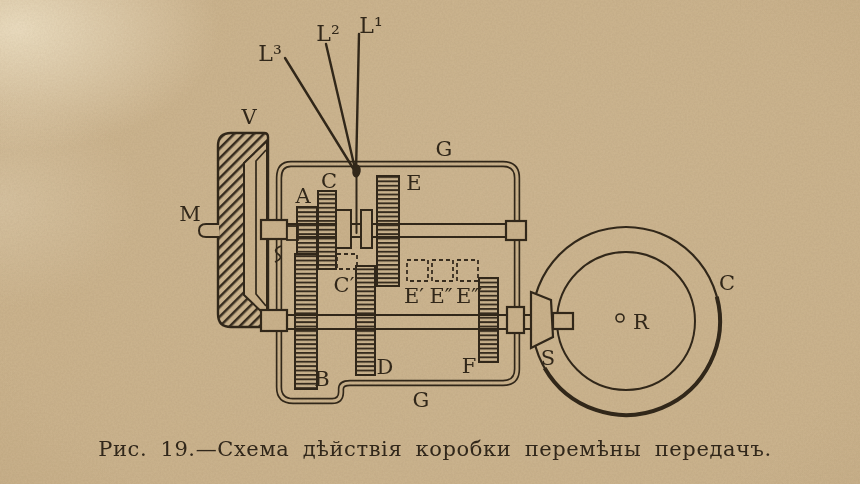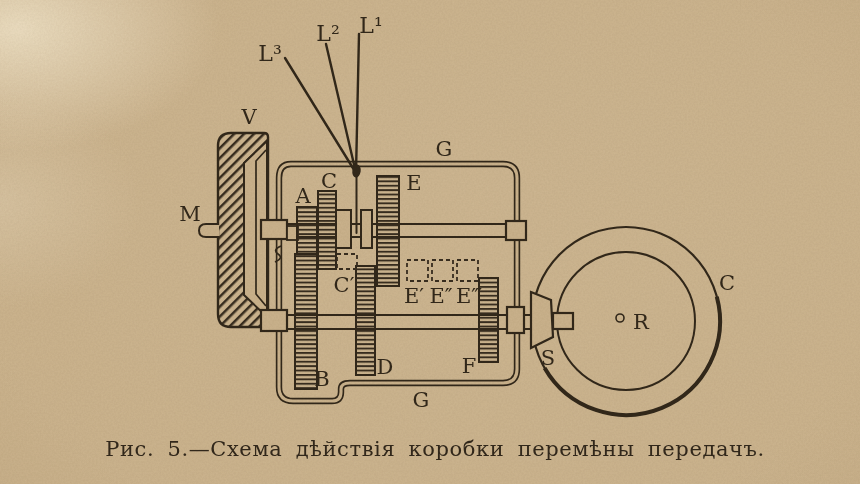--- a/index.html
+++ b/index.html
@@ -125,21 +125,21 @@
       <text x="322" y="386">B</text>
       <text x="385" y="374">D</text>
       <text x="469" y="373">F</text>
       <text x="421" y="407">G</text>
       <text x="548" y="365">S</text>
       <text x="641" y="329">R</text>
       <text x="727" y="290">C</text>
     </g>
   </svg>
 
-  <div class="caption">Рис. 5.—Схема дѣйствія коробки перемѣны передачъ.</div>
+  <div class="caption">Рис. 19.—Схема дѣйствія коробки перемѣны передачъ.</div>
 
   <svg class="grain" width="860" height="484">
     <filter id="paperGrain">
       <feTurbulence type="fractalNoise" baseFrequency="0.55" numOctaves="2" seed="11" result="n"></feTurbulence>
       <feColorMatrix in="n" type="matrix" values="0 0 0 0 0.42  0 0 0 0 0.36  0 0 0 0 0.27  0 0 0 0.35 0"></feColorMatrix>
     </filter>
     <rect width="860" height="484" filter="url(#paperGrain)"></rect>
   </svg>
 
 </div>

